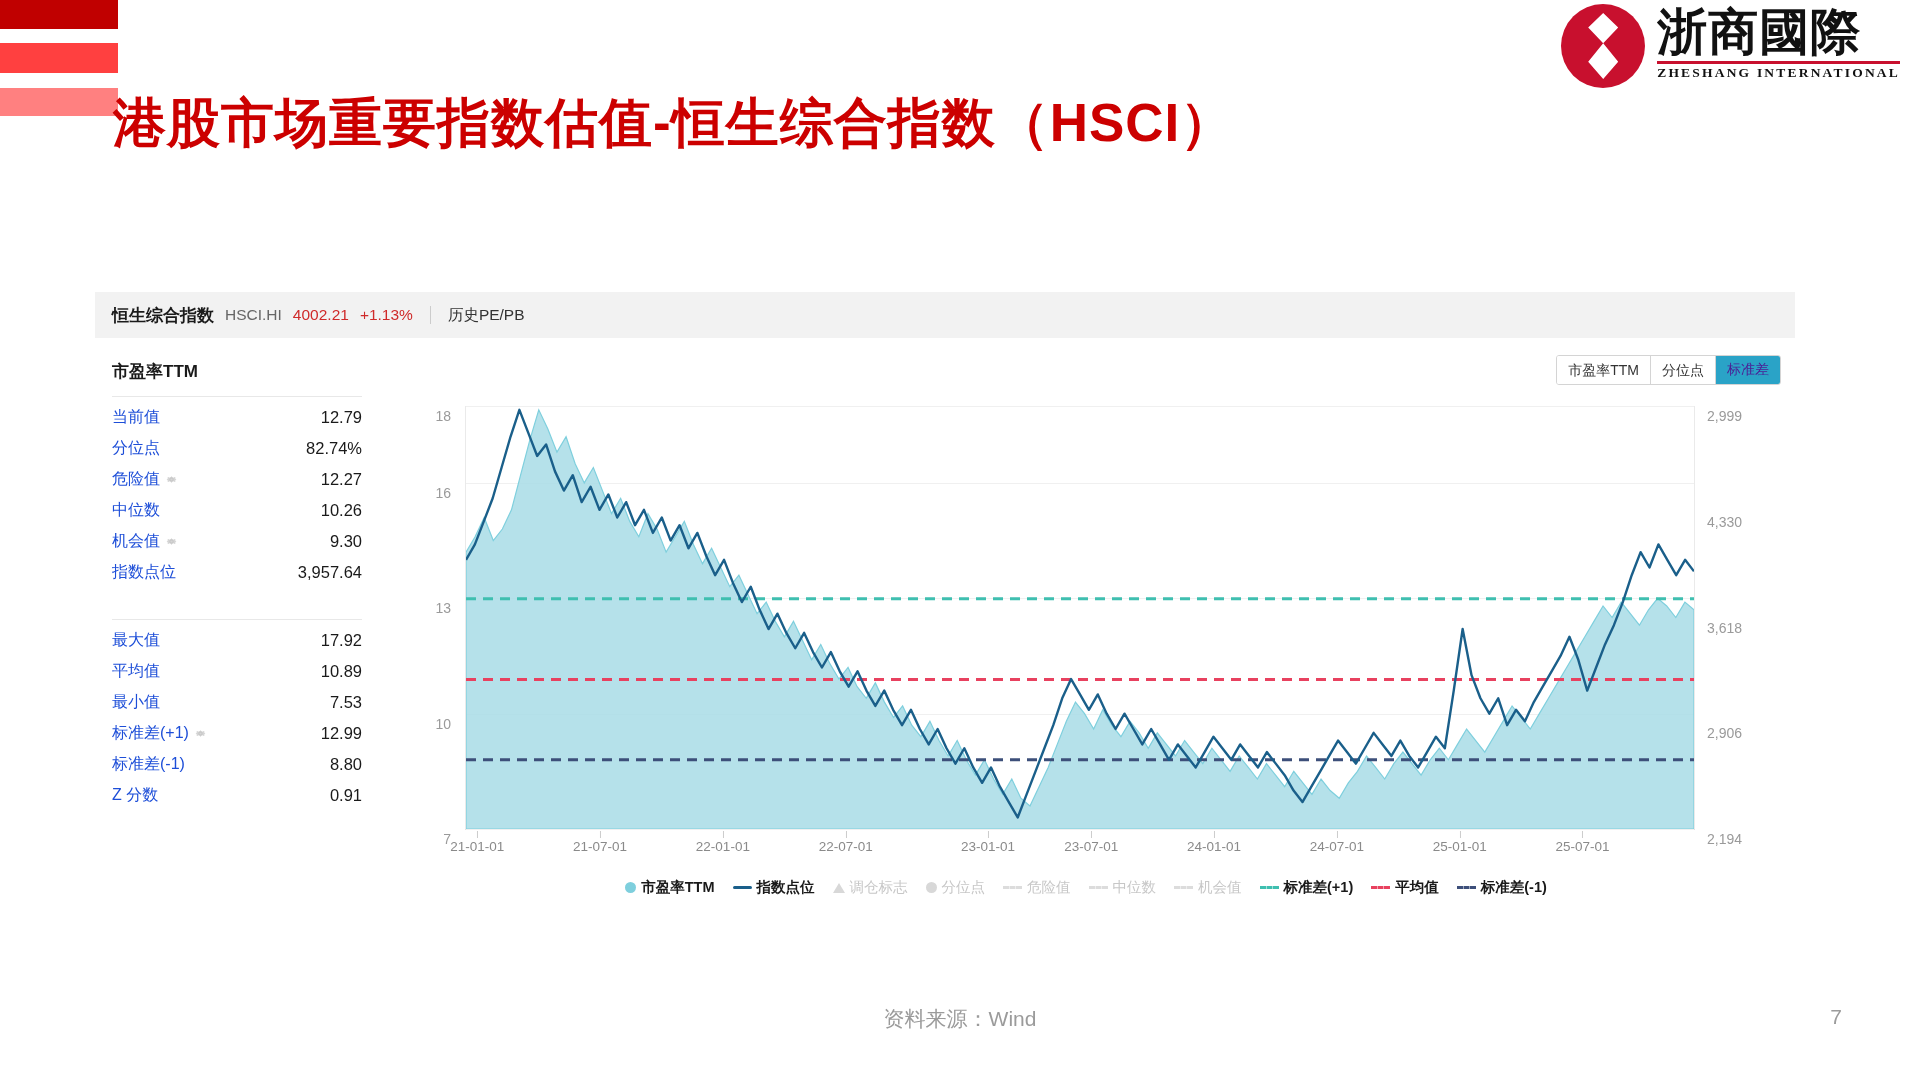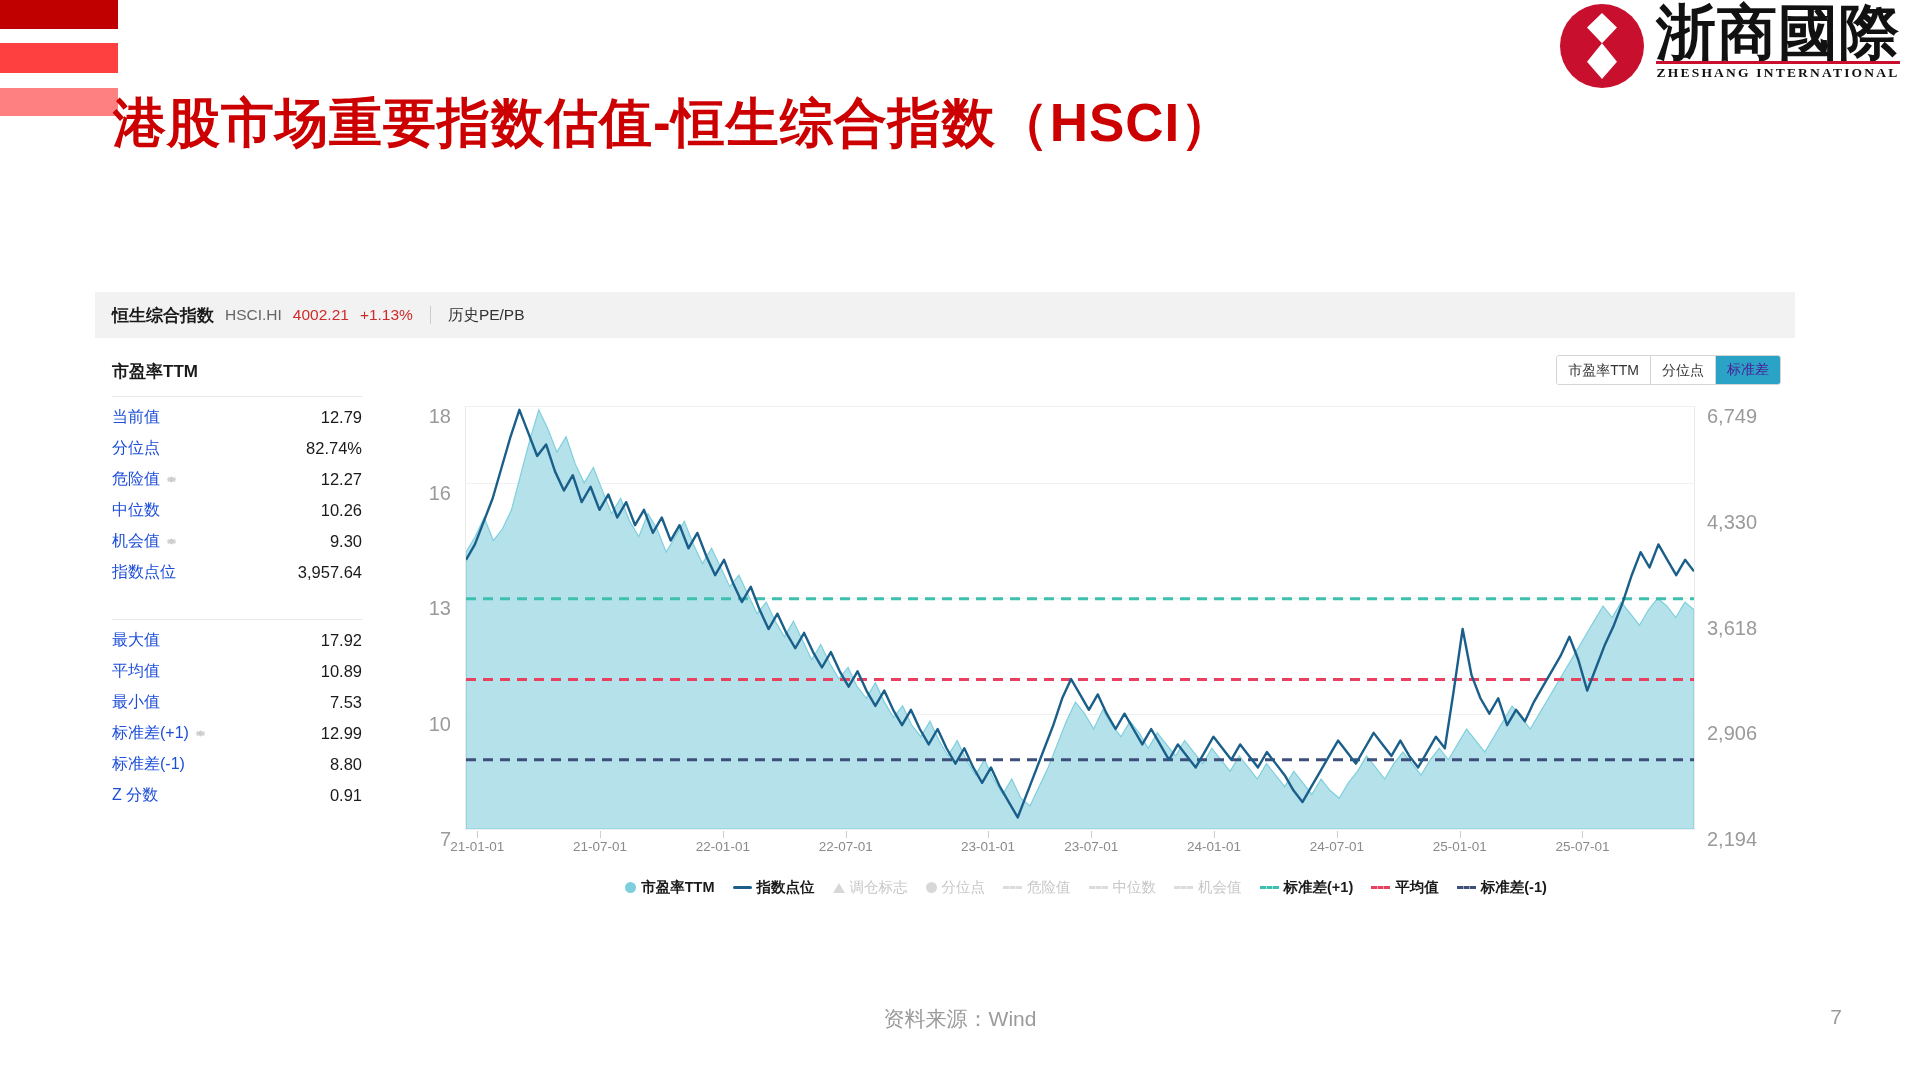--- a/index.html
+++ b/index.html
@@ -18,21 +18,21 @@
   
   .logo{position:absolute;right:20px;top:4px;display:flex;align-items:flex-start;gap:12px;}
   .logo-mark{width:84px;height:84px;border-radius:50%;background:#c8102e;position:relative;flex:none;}
   .logo-mark:before{
     content:"";position:absolute;left:50%;top:9px;transform:translateX(-50%);
     width:30px;height:66px;background:#fff;
     clip-path:polygon(50% 0%,100% 22%,50% 46%,100% 74%,50% 100%,0% 74%,50% 46%,0% 22%);
   }
   .logo-text{display:flex;flex-direction:column;}
   .logo-cn{font-family:"DejaVu Serif","Liberation Serif",serif;font-weight:700;
-    font-size:60px;line-height:56px;color:#111;letter-spacing:1px;}
+    font-size:50px;line-height:56px;color:#111;letter-spacing:1px;}
   .logo-rule{height:3px;background:#c8102e;margin:1px 0 1px 0;}
   .logo-en{font-family:"Liberation Serif","DejaVu Serif",serif;font-weight:700;
     font-size:13.5px;letter-spacing:2.2px;color:#111;text-align:center;}
 
   
   .title{
     position:absolute;left:113px;top:88px;
     font-size:53px;font-weight:700;color:#cc0000;letter-spacing:1px;
     white-space:nowrap;
   }
@@ -67,21 +67,21 @@
   .stat-row{display:flex;justify-content:space-between;align-items:center;height:31px;}
   .stat-label{font-size:16px;color:#1d4ed8;display:flex;align-items:center;gap:5px;}
   .gear{display:inline-block;width:13px;height:13px;opacity:.55;}
   .stat-value{font-size:16.5px;font-weight:400;color:#1a1a1a;}
 
   
   .chart{position:absolute;left:290px;top:58px;right:8px;height:470px;}
   .plot{position:absolute;left:80px;right:92px;top:10px;bottom:36px;background:#fff;border:1px solid #eaeaea;border-top:none;border-bottom:1px solid #d8d8d8;}
   .yl{position:absolute;left:0;top:10px;bottom:36px;width:72px;}
   .yr{position:absolute;right:0;top:10px;bottom:36px;width:86px;}
-  .ytick{position:absolute;font-size:20px;color:#9a9a9a;transform:translateY(-50%);}
+  .ytick{position:absolute;font-size:14px;color:#9a9a9a;transform:translateY(-50%);}
   .yl .ytick{right:6px;text-align:right;}
   .yr .ytick{left:6px;}
   .xaxis{position:absolute;left:80px;right:92px;bottom:0;height:34px;}
   .xtick{position:absolute;top:7px;font-size:13.5px;color:#8a8a8a;transform:translateX(-50%);white-space:nowrap;}
   .xtick:before{content:"";position:absolute;left:50%;top:-8px;width:1px;height:7px;background:#ccc;}
 
   .gridline{position:absolute;left:0;right:0;height:1px;background:#f0f0f0;}
 
   
   .legend{position:absolute;left:290px;right:8px;top:540px;display:flex;justify-content:center;align-items:center;gap:18px;flex-wrap:nowrap;}
@@ -231,21 +231,21 @@
 
       <div class="chart">
         <div class="yl" id="ylAxis">
             <div class="ytick" style="top: 10px;">18</div>
             <div class="ytick" style="top: 86.9091px;">16</div>
             <div class="ytick" style="top: 202.273px;">13</div>
             <div class="ytick" style="top: 317.636px;">10</div>
             <div class="ytick" style="top: 433px;">7</div>
           </div>
         <div class="yr" id="yrAxis">
-            <div class="ytick" style="top: 10px;">6,749</div>
+            <div class="ytick" style="top: 10px;">2,999</div>
             <div class="ytick" style="top: 115.75px;">4,330</div>
             <div class="ytick" style="top: 221.5px;">3,618</div>
             <div class="ytick" style="top: 327.25px;">2,906</div>
             <div class="ytick" style="top: 433px;">2,194</div>
           </div>
         <div class="plot" id="plot">
             <div class="gridline" style="top: 0px;"></div>
             <div class="gridline" style="top: 76.9091px;"></div>
             <div class="gridline" style="top: 192.273px;"></div>
             <div class="gridline" style="top: 307.636px;"></div>

